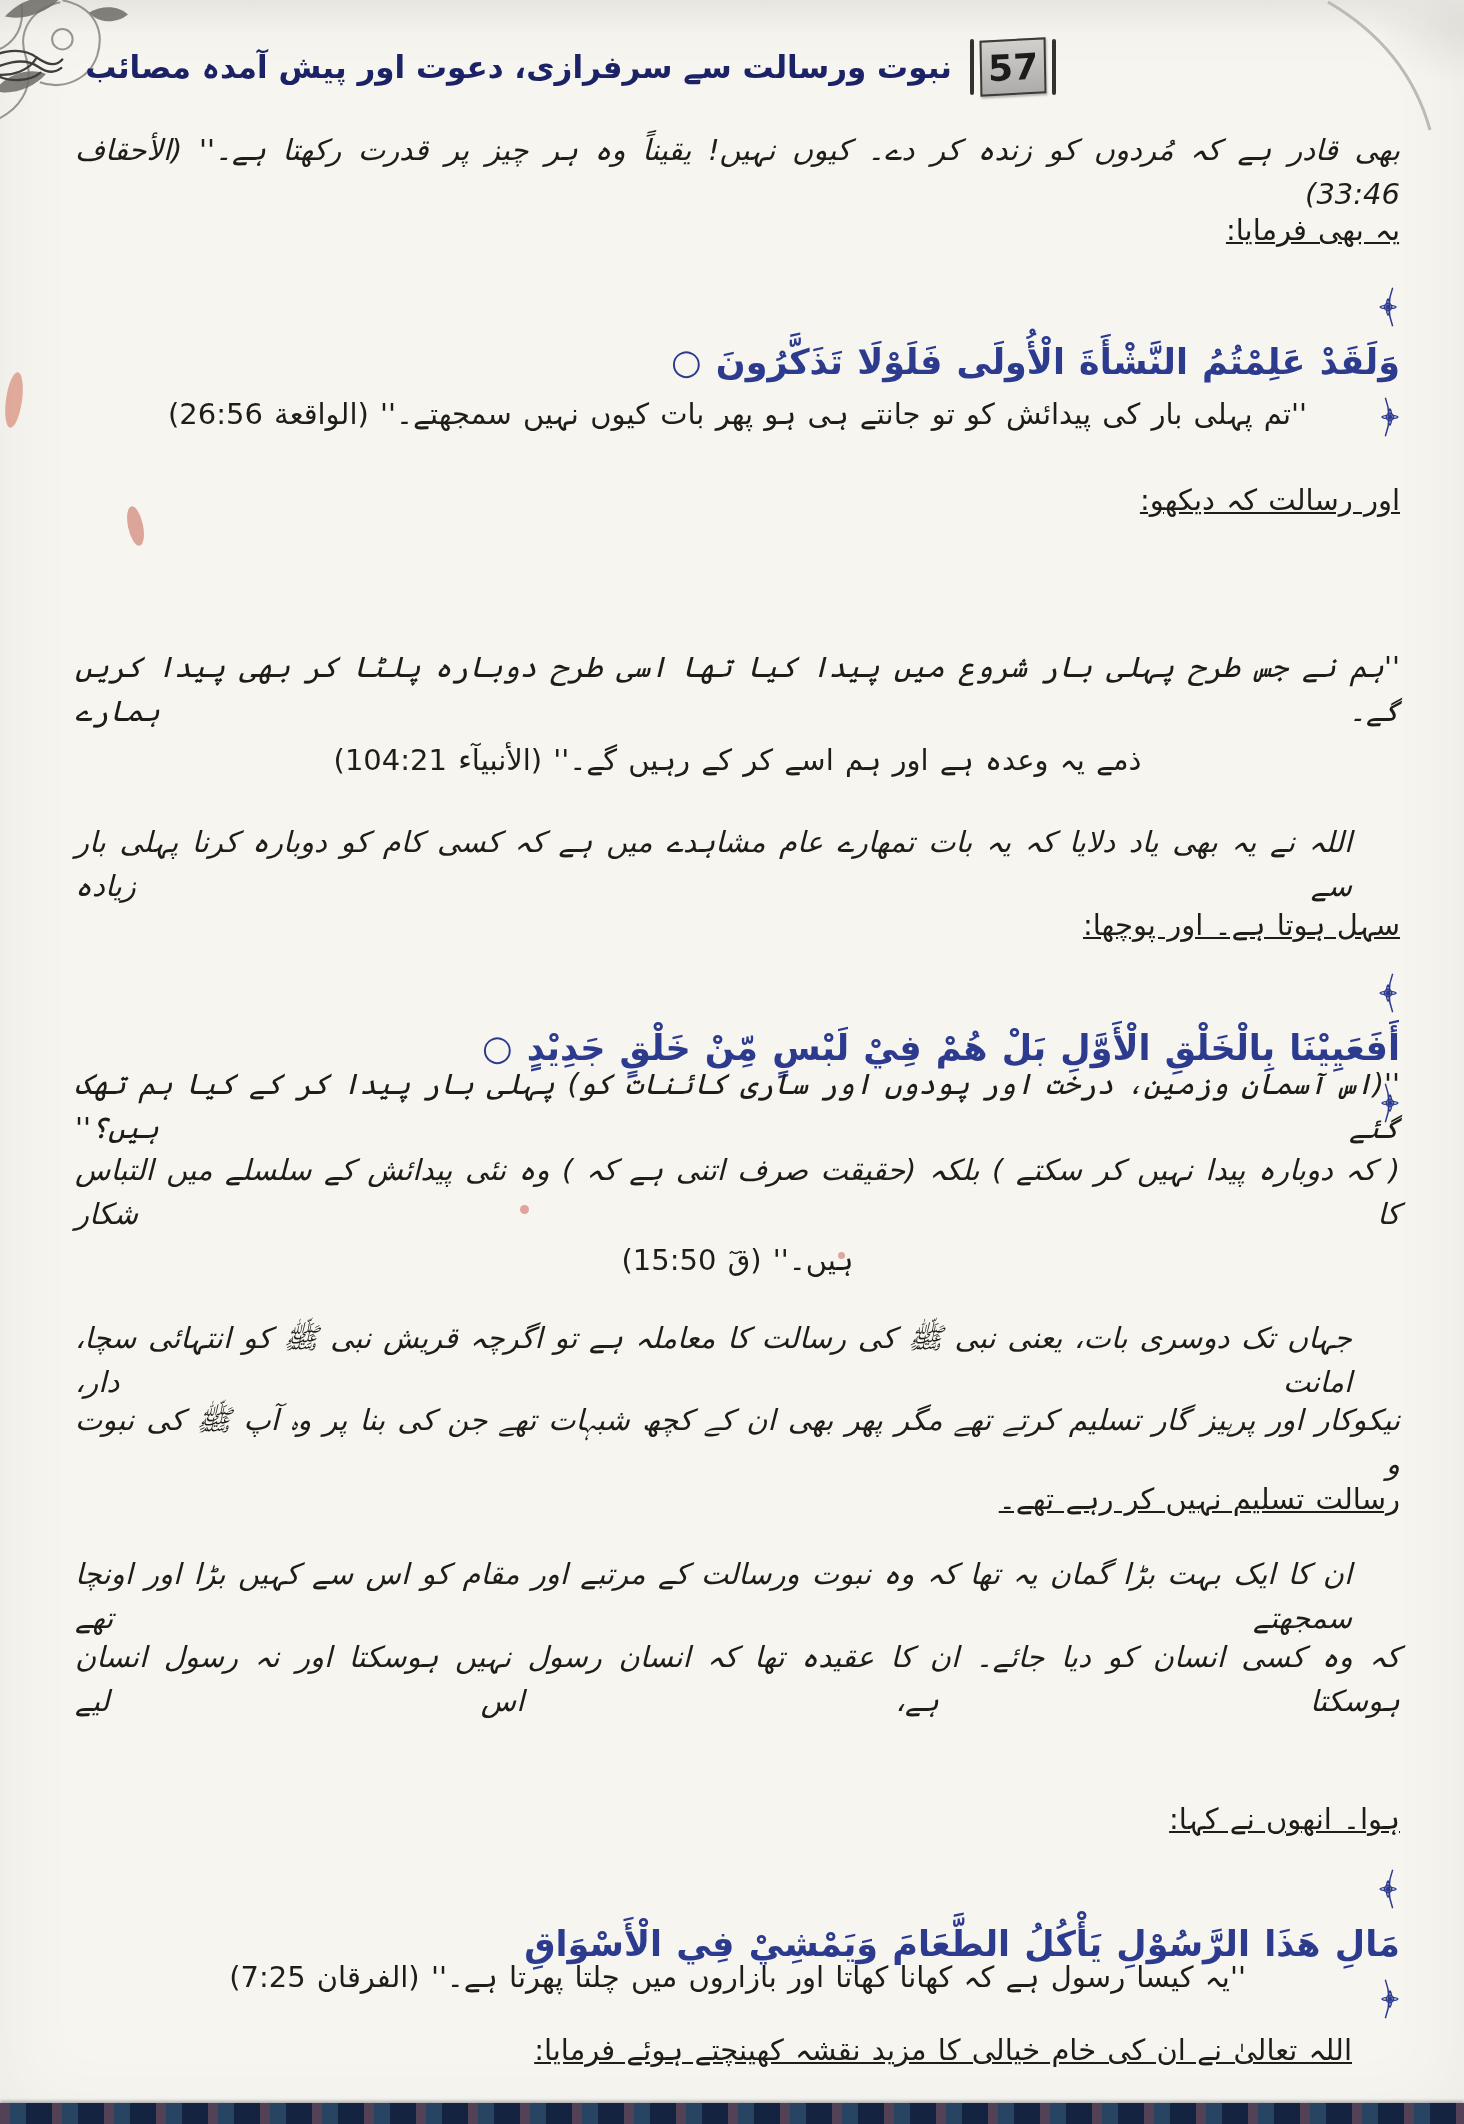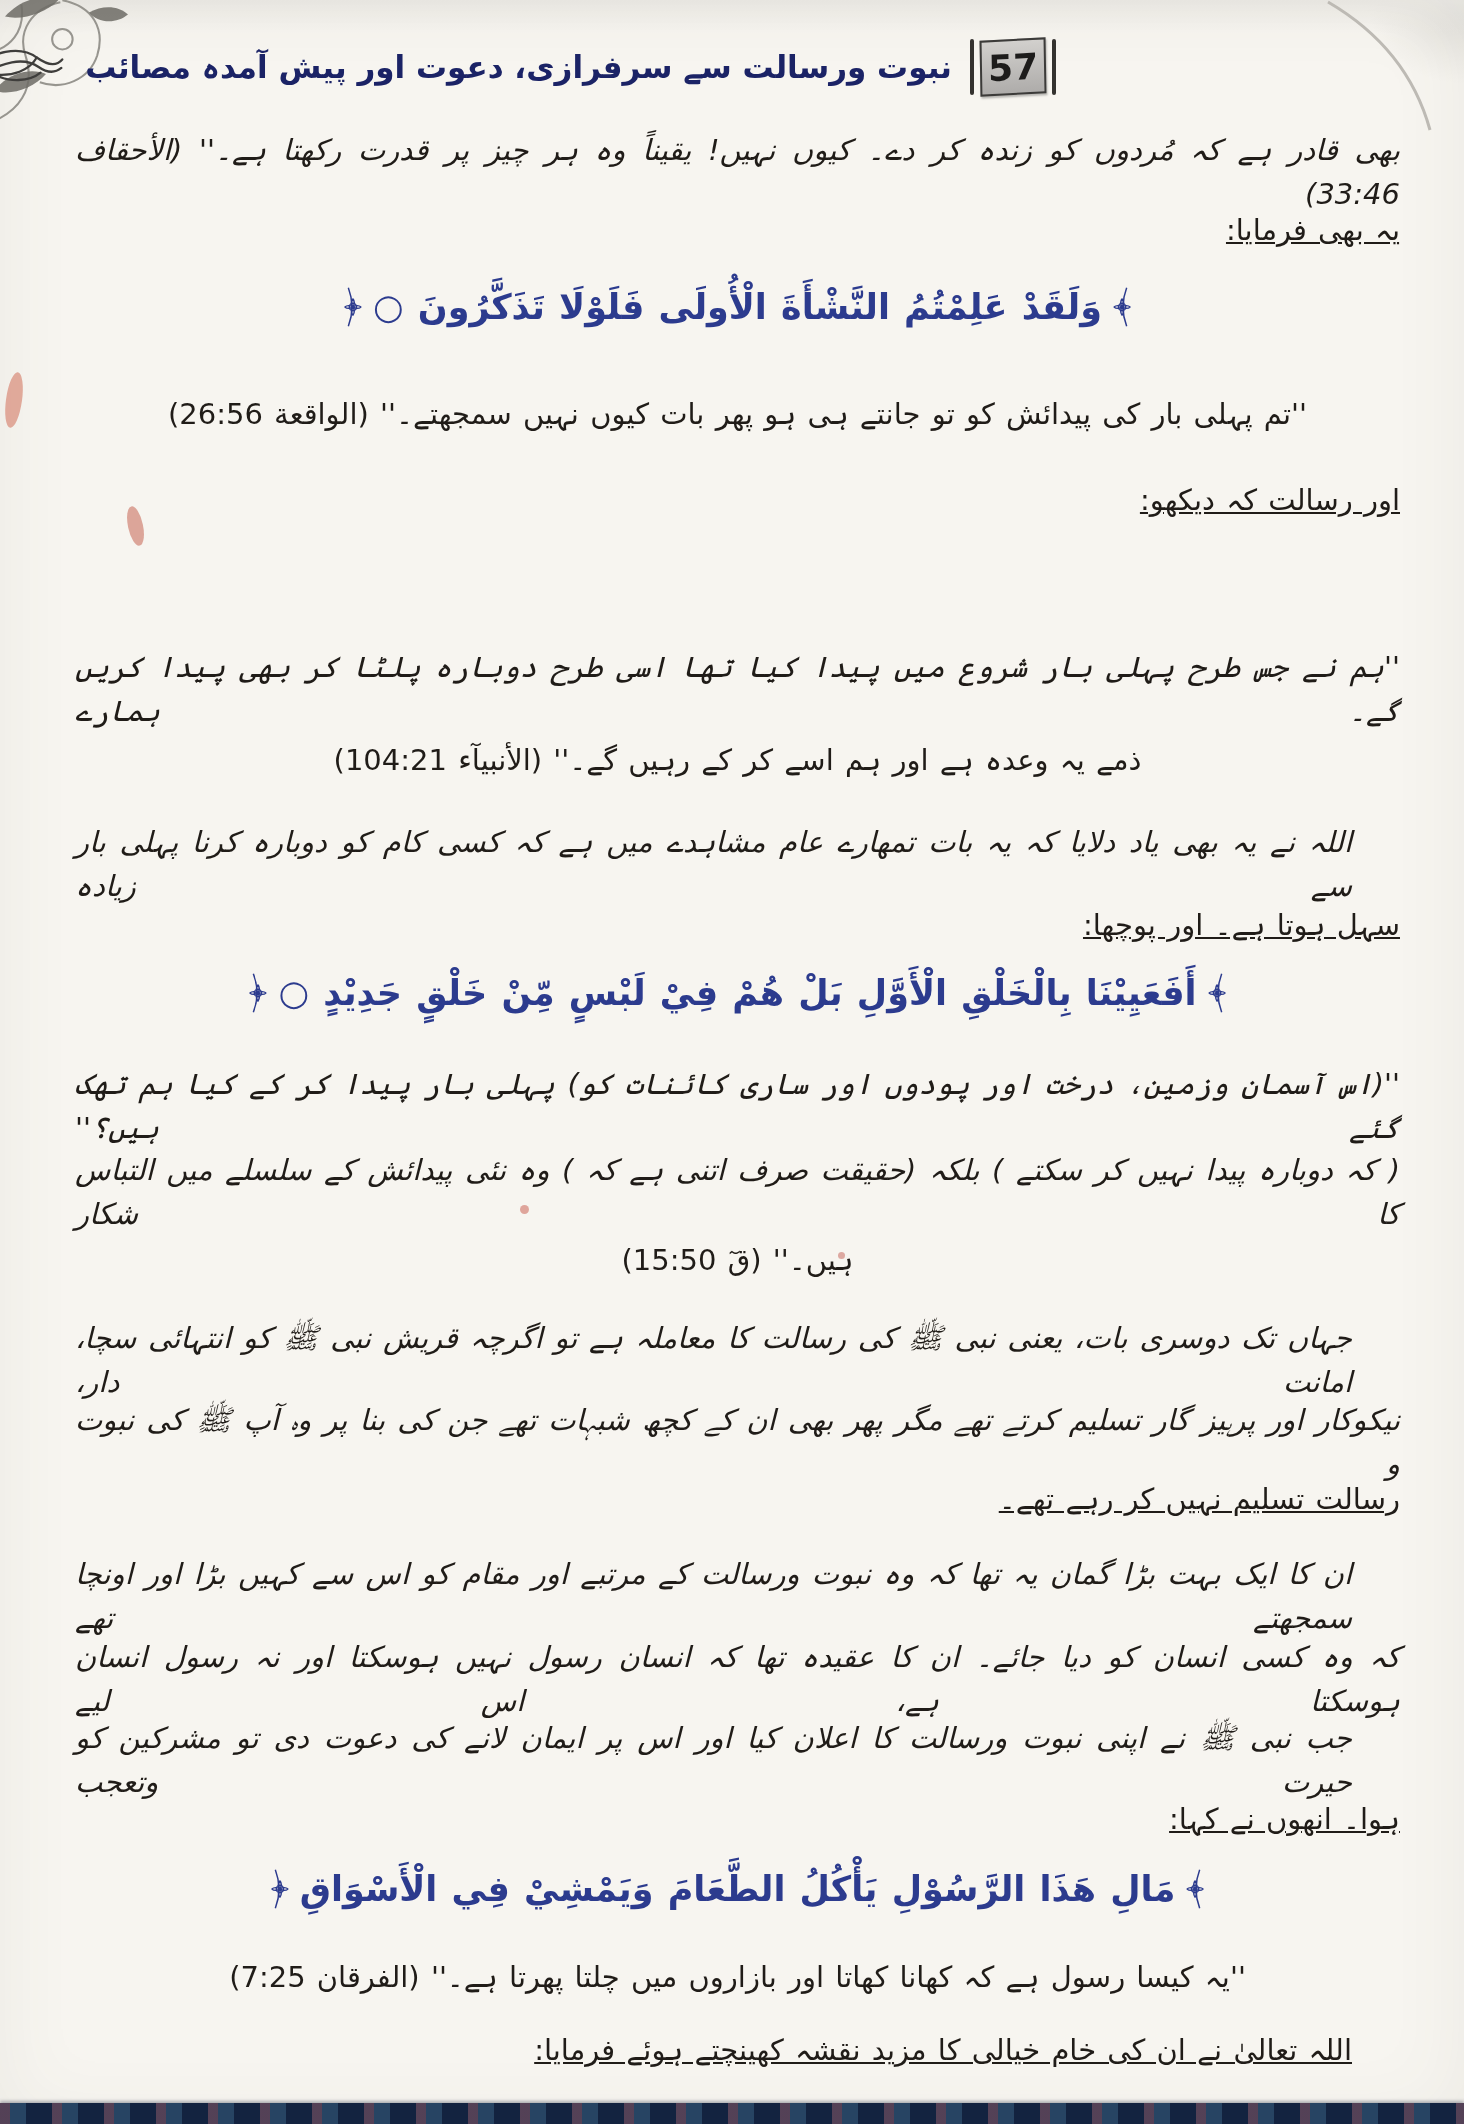--- a/index.html
+++ b/index.html
@@ -44,23 +44,23 @@
     position:absolute;right:64px;left:75px;
     font-size:29px;line-height:44px;
     color:var(--body-text,#201c18);
     word-spacing:2px;
   }
   .t-full{text-align:justify;text-align-last:justify;font-style:italic;}
   .t-right{text-align:right;white-space:nowrap;text-decoration:underline;}
   .t-center{text-align:center;white-space:nowrap;}
   .indent{padding-right:48px;}
   .t-verse{
-    display:flex;align-items:center;justify-content:center;gap:10px;
+    display:flex;justify-content:center;gap:10px;
     color:var(--verse-blue,#2c3b8e);
-    font-size:35px;font-weight:bold;white-space:nowrap;
+    font-size:35px;font-weight:bold;white-space:nowrap;flex-direction:column;
   }
   .orn-svg{width:22px;height:46px;flex:0 0 auto;}
   .orn-flip{transform:scaleX(-1);}
   
   .corner-svg{position:absolute;top:-8px;left:-10px;width:196px;height:164px;}
   .curl-svg{position:absolute;top:0;right:0;width:150px;height:132px;}
   .bottom-band{
     position:absolute;left:0;right:0;bottom:0;height:21px;
     background:
       repeating-linear-gradient(90deg,rgba(128,62,74,.50) 0 10px,rgba(0,0,0,0) 10px 52px),
@@ -161,21 +161,20 @@
   </div>
 
   <div class="line t-full" style="top:1062px">''(اس آسمان وزمین، درخت اور پودوں اور ساری کائنات کو) پہلی بار پیدا کر کے کیا ہم تھک گئے ہیں؟''</div>
   <div class="line t-full" style="top:1148px">( کہ دوبارہ پیدا نہیں کر سکتے ) بلکہ (حقیقت صرف اتنی ہے کہ ) وہ نئی پیدائش کے سلسلے میں التباس کا شکار</div>
   <div class="line t-center" style="top:1238px">ہیں۔'' (قٓ 15:50)</div>
   <div class="line t-full indent" style="top:1316px">جہاں تک دوسری بات، یعنی نبی ﷺ کی رسالت کا معاملہ ہے تو اگرچہ قریش نبی ﷺ کو انتہائی سچا، امانت دار،</div>
   <div class="line t-full" style="top:1398px">نیکوکار اور پرہیز گار تسلیم کرتے تھے مگر پھر بھی ان کے کچھ شبہات تھے جن کی بنا پر وہ آپ ﷺ کی نبوت و</div>
   <div class="line t-right" style="top:1477px">رسالت تسلیم نہیں کر رہے تھے۔</div>
   <div class="line t-full indent" style="top:1552px">ان کا ایک بہت بڑا گمان یہ تھا کہ وہ نبوت ورسالت کے مرتبے اور مقام کو اس سے کہیں بڑا اور اونچا سمجھتے تھے</div>
   <div class="line t-full" style="top:1635px">کہ وہ کسی انسان کو دیا جائے۔ ان کا عقیدہ تھا کہ انسان رسول نہیں ہوسکتا اور نہ رسول انسان ہوسکتا ہے، اس لیے</div>
-  <div class="line t-full indent" style="top:1716px">جب نبی ﷺ نے اپنی نبوت ورسالت کا اعلان کیا اور اس پر ایمان لانے کی دعوت دی تو مشرکین کو حیرت وتعجب</div>
   <div class="line t-right" style="top:1797px">ہوا۔ انھوں نے کہا:</div>
 
   <div class="line t-verse" style="top:1866px">
     <svg class="orn-svg" viewBox="0 0 24 46" aria-hidden="true">
         <g fill="none" stroke="currentColor" stroke-width="1.6">
           <path d="M16 2 Q8 23 16 44"></path>
           <circle cx="11" cy="23" r="4"></circle>
           <path d="M11 14 q3 4 0 9 q-3 -5 0 -9 M11 32 q3 -4 0 -9 q-3 5 0 9 M2 23 q4 -3 9 0 q-5 3 -9 0 M20 23 q-4 -3 -9 0 q5 3 9 0"></path>
         </g>
       </svg>

